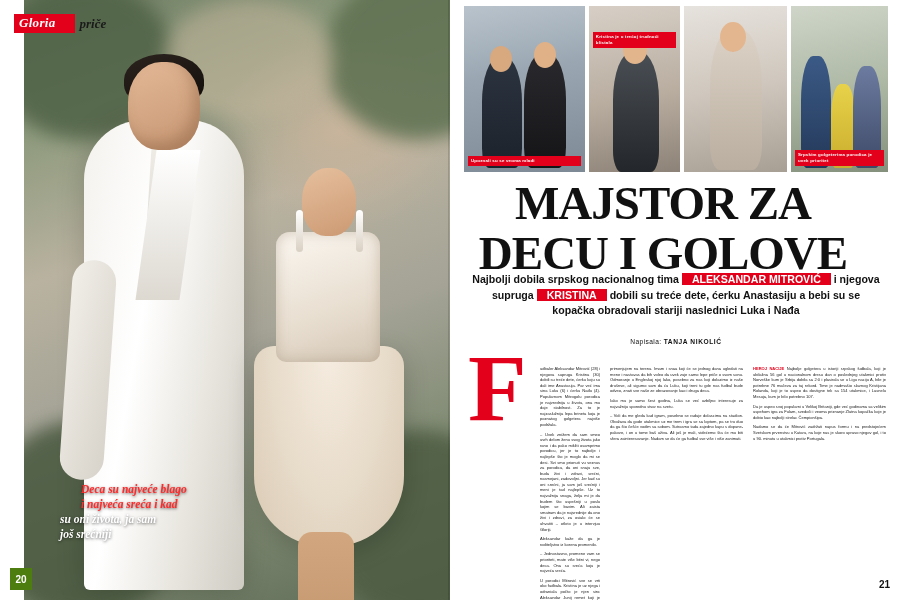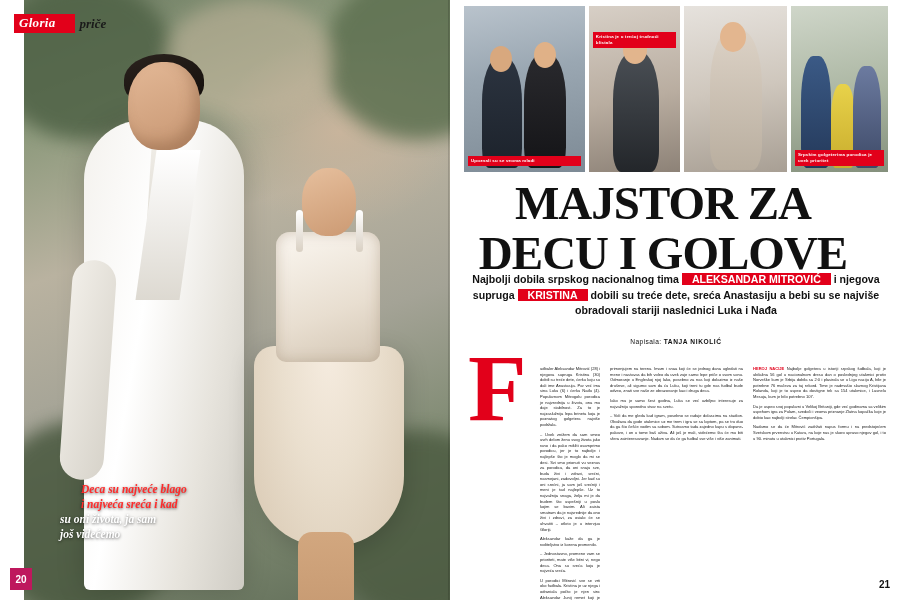--- a/index.html
+++ b/index.html
@@ -99,21 +99,21 @@
     font-family:"Liberation Serif",serif;font-style:italic;font-size:13px;color:#1a1a1a;font-weight:bold;
   }
   .quote-box{
     position:absolute;left:36px;bottom:58px;width:210px;color:#fff;
     font-family:"Liberation Serif",serif;font-style:italic;font-weight:bold;
     font-size:11.5px;line-height:15px;
     text-shadow:0 1px 3px rgba(0,0,0,.6);
   }
   .quote-box .accent{color:#ff2a2a;margin-left:21px;}
   .pagenum-left{
-    position:absolute;left:10px;bottom:10px;width:22px;height:22px;background:#be185d;color:#fff;
+    position:absolute;left:10px;bottom:10px;width:22px;height:22px;background:#4d7c0f;color:#fff;
     font-size:10px;font-weight:bold;display:flex;align-items:center;justify-content:center;
   }
 
   
   .page-right{position:absolute;left:450px;top:0;width:450px;height:600px;background:#ffffff;overflow:hidden;}
   .photo-strip{position:absolute;left:14px;top:6px;width:424px;height:166px;display:flex;gap:4px;}
   .pcell{position:relative;overflow:hidden;}
   .p1{width:122px;height:166px;background:linear-gradient(170deg,#b9c3cc 0%,#9aa7b2 40%,#7d8a95 100%);}
   .p2{width:92px;height:166px;background:linear-gradient(170deg,#d7cfc6 0%,#b9ada0 55%,#8d8277 100%);}
   .p3{width:104px;height:166px;background:linear-gradient(170deg,#e6e2dd 0%,#cfc7bd 50%,#a89f94 100%);}
@@ -191,21 +191,21 @@
         <div class="woman-hair"></div>
         <div class="woman-head"></div>
         <div class="earring" style="left:36px;top:70px;"></div>
         <div class="earring" style="left:96px;top:70px;"></div>
       </div>
 
       <div class="quote-box">
         <span class="accent">Deca su najveće blago</span><br>
         <span class="accent">i najveća sreća i kad</span><br>
         <span>su oni života, ja sam</span><br>
-        <span>još videćemo</span>
+        <span>još srećniji</span>
       </div>
     </div>
 
     <div class="logo">
       <span class="logo-badge">Gloria</span>
       <span class="logo-word">priče</span>
     </div>
 
     <div class="pagenum-left">20</div>
   </div>
@@ -238,21 +238,21 @@
         <div class="cap bot">Srpskim golgeterima porodica je uvek prioritet</div>
       </div>
     </div>
 
     <div class="headline">
       <span>MAJSTOR ZA</span>
       <span class="l2">DECU I GOLOVE</span>
     </div>
 
     <div class="deck">
-      <span>Najbolji dobila srpskog nacionalnog tima </span><span class="hl">ALEKSANDAR MITROVIĆ</span><span> i njegova supruga </span><span class="hl">KRISTINA</span><span> dobili su treće dete, sreća Anastasiju a bebi su se najviše obradovali stariji naslednici Luka i Nađa</span>
+      <span>Najbolji dobila srpskog nacionalnog tima </span><span class="hl">ALEKSANDAR MITROVIĆ</span><span> i njegova supruga </span><span class="hl">KRISTINA</span><span> dobili su treće dete, ćerku Anastasiju a bebi su se kopačka obradovali stariji naslednici Luka i Nađa</span>
     </div>
 
     <div class="byline">
       <span>Napisala:</span>
       <b>TANJA NIKOLIĆ</b>
     </div>
 
     <div class="dropcap">F</div>
 
     <div class="cols">

